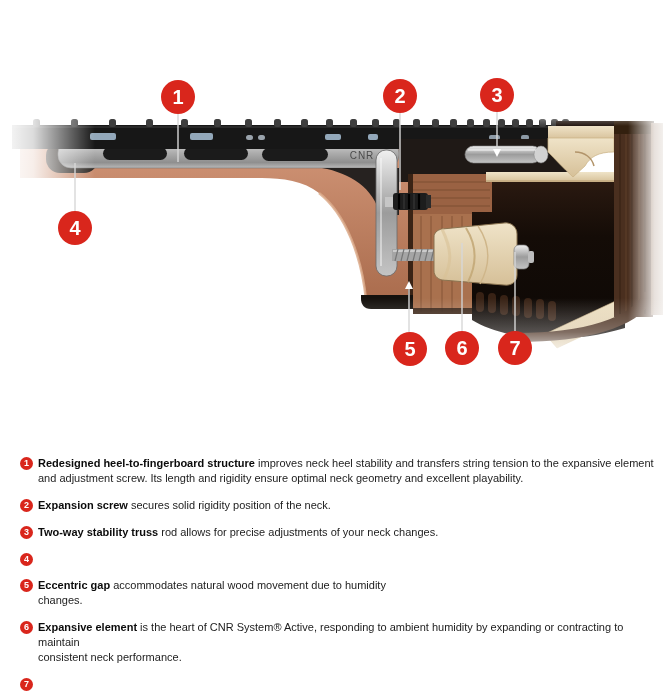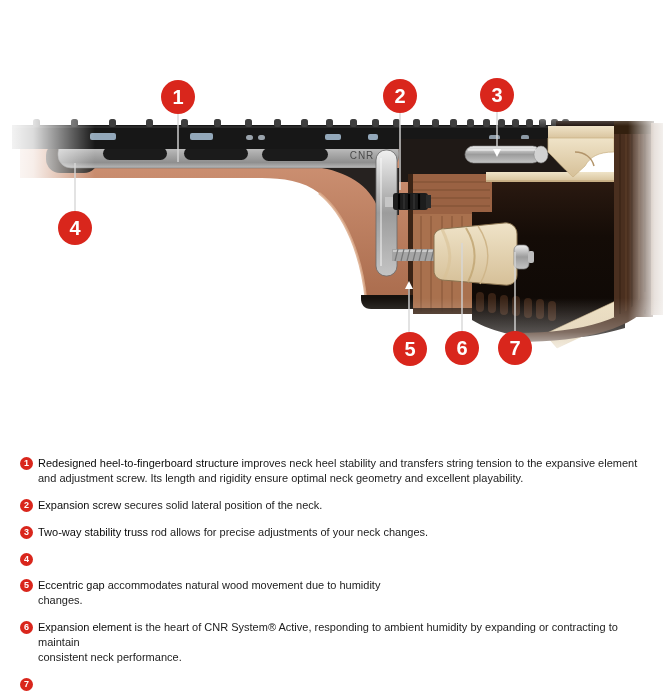--- a/index.html
+++ b/index.html
@@ -5,21 +5,21 @@
   html,body{margin:0;padding:0;background:#fff;}
   body{font-family:"Liberation Sans","DejaVu Sans",sans-serif;color:#1c1c1c;}
   .stage{position:relative;width:672px;height:698px;background:#fff;overflow:hidden;}
   .illustration{position:absolute;left:0;top:0;width:672px;height:445px;}
   .legend{position:absolute;left:0;top:456px;width:672px;box-sizing:border-box;padding:0 10px 0 20px;}
   .legend-item{display:flex;align-items:flex-start;margin:0 0 12px 0;font-size:11px;line-height:15px;}
   .bullet{flex:0 0 auto;width:13px;height:13px;margin:1px 5px 0 0;border-radius:50%;
           background:var(--red,#d9261c);color:#fff;font-size:9px;font-weight:bold;
           display:flex;align-items:center;justify-content:center;}
   .txt{margin:0;}
-  .lead{font-weight:normal;color:#0b0b0b;}
+  .lead{font-weight:bold;color:#0b0b0b;}
   .rest{white-space:pre-line;}
   svg text.callout-num{font-family:"Liberation Sans","DejaVu Sans",sans-serif;font-weight:bold;font-size:20px;fill:#ffffff;}
   svg text.engraving{font-family:"Liberation Sans","DejaVu Sans",sans-serif;font-size:10px;fill:#4a4a4a;letter-spacing:1px;}
 </style>
 </head>
 <body>
 
 <div class="stage">
 
   <svg class="illustration" viewBox="0 0 672 445">
@@ -256,36 +256,36 @@
   </svg>
 
   <div class="legend">
     <div class="legend-item">
       <span class="bullet">1</span>
       <p class="txt"><strong class="lead">Redesigned heel-to-fingerboard structure</strong><span class="rest"> improves neck heel stability and transfers string tension to the expansive element
 and adjustment screw. Its length and rigidity ensure optimal neck geometry and excellent playability.</span></p>
     </div>
     <div class="legend-item">
       <span class="bullet">2</span>
-      <p class="txt"><strong class="lead">Expansion screw</strong><span class="rest"> secures solid lateral position of the neck.</span></p>
+      <p class="txt"><strong class="lead">Expansion screw</strong><span class="rest"> secures solid rigidity position of the neck.</span></p>
     </div>
     <div class="legend-item">
       <span class="bullet">3</span>
       <p class="txt"><strong class="lead">Two-way stability truss</strong><span class="rest"> rod allows for precise adjustments of your neck changes.</span></p>
     </div>
     <div class="legend-item">
       <span class="bullet">4</span>
     </div>
     <div class="legend-item">
       <span class="bullet">5</span>
       <p class="txt"><strong class="lead">Eccentric gap</strong><span class="rest"> accommodates natural wood movement due to humidity
 changes.</span></p>
     </div>
     <div class="legend-item">
       <span class="bullet">6</span>
-      <p class="txt"><strong class="lead">Expansion element</strong><span class="rest"> is the heart of CNR System® Active, responding to ambient humidity by expanding or contracting to maintain
+      <p class="txt"><strong class="lead">Expansive element</strong><span class="rest"> is the heart of CNR System® Active, responding to ambient humidity by expanding or contracting to maintain
 consistent neck performance.</span></p>
     </div>
     <div class="legend-item">
       <span class="bullet">7</span>
     </div>
   </div>
 </div>
 
 </body></html>

